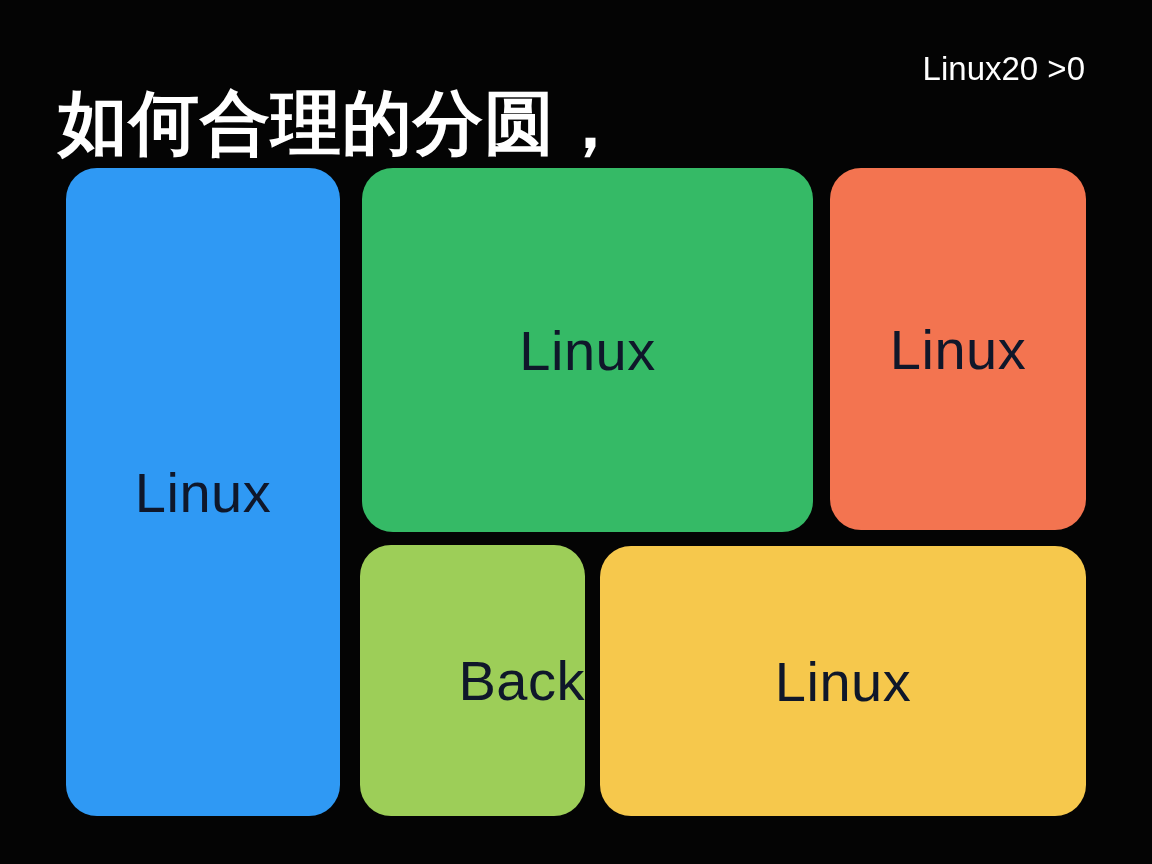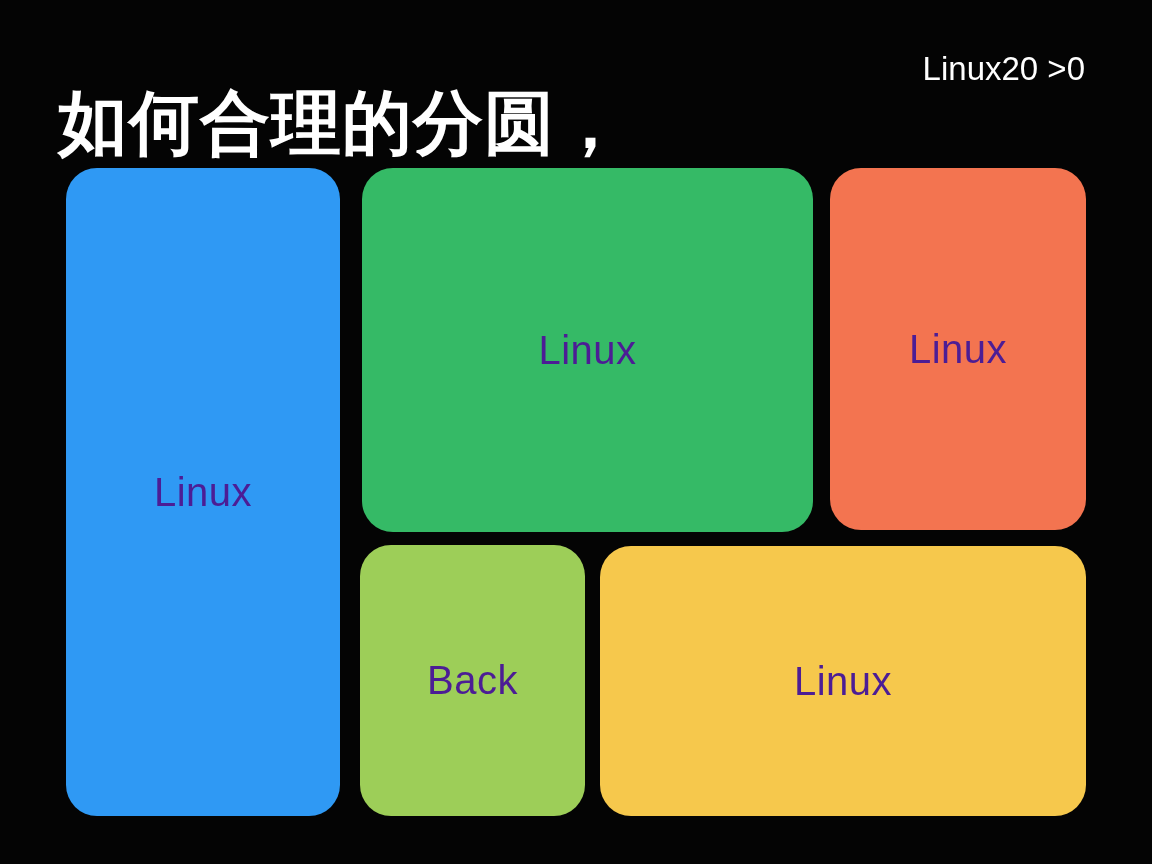--- a/index.html
+++ b/index.html
@@ -37,30 +37,30 @@
     white-space: nowrap;
   }
   .tile {
     position: absolute;
     border-radius: 31px;
     display: flex;
     align-items: center;
     justify-content: center;
   }
   .tile-label {
-    color: #4c1d95;
-    font-size: 40px;
+    color: #0f172a;
+    font-size: 56px;
     font-weight: 500;
     letter-spacing: 0.5px;
     white-space: nowrap;
   }
   .tile-blue   { left: 66px;  top: 168px; width: 274px; height: 648px; }
   .tile-green  { left: 362px; top: 168px; width: 451px; height: 364px; }
   .tile-orange { left: 830px; top: 168px; width: 256px; height: 362px; }
-  .tile-lime   { left: 360px; top: 545px; width: 225px; height: 271px; }
+  .tile-lime   { left: 360px; top: 545px; width: 225px; height: 271px; justify-content: flex-end; }
   .tile-yellow { left: 600px; top: 546px; width: 486px; height: 270px; }
 </style>
 </head>
 <body>
 
 <div class="slide" style="background: rgb(4, 4, 4);">
 
   <h1 class="slide-title">如何合理的分圆，</h1>
 
   <div class="corner-note">Linux20 &gt;0</div>

